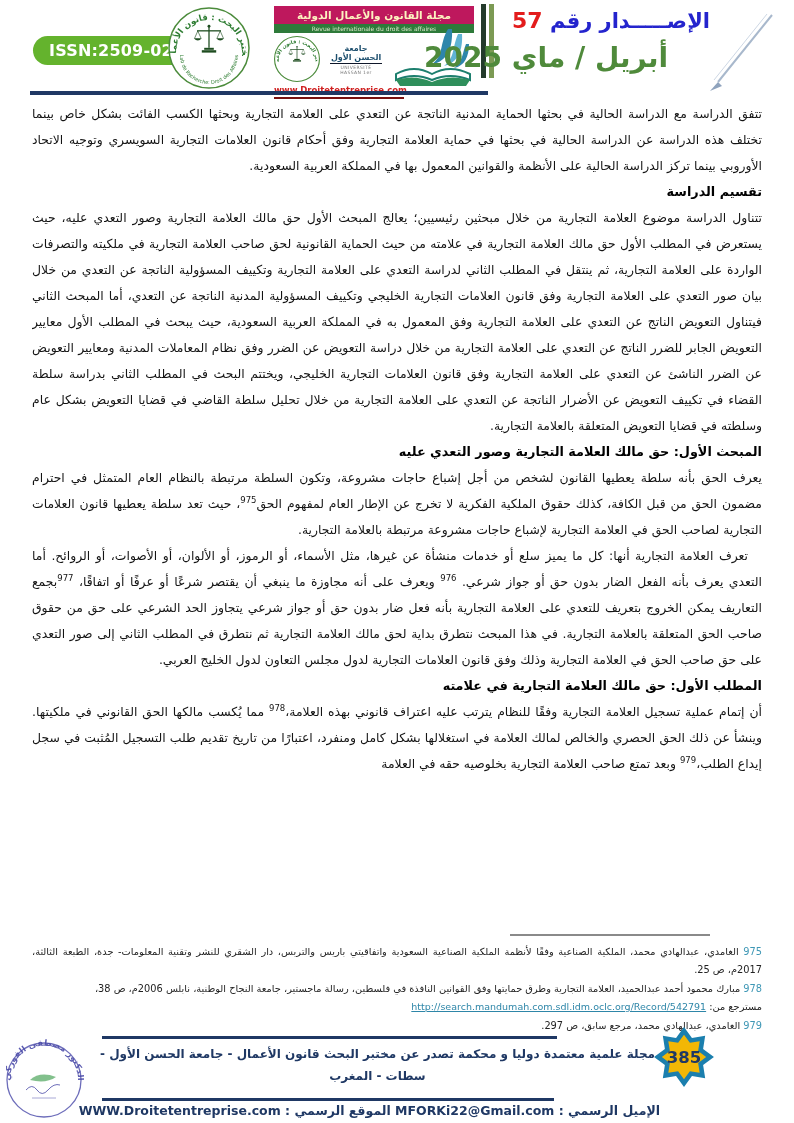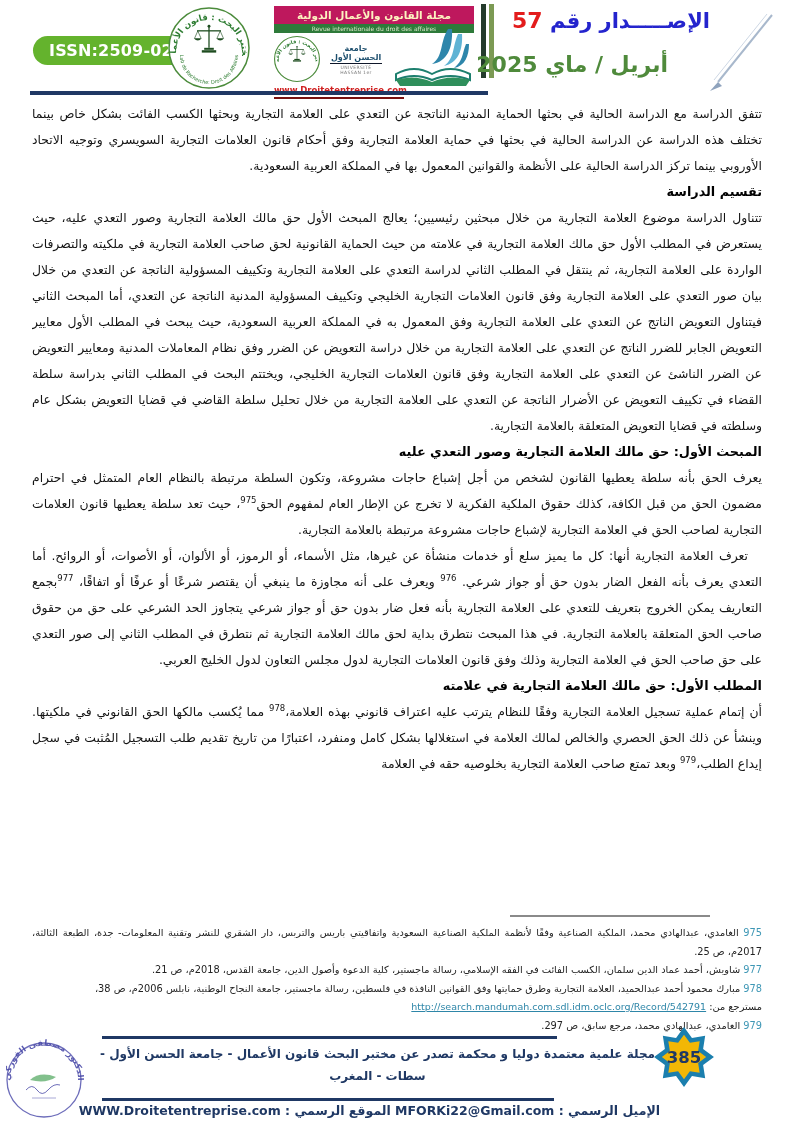--- a/index.html
+++ b/index.html
@@ -19,21 +19,21 @@
   .univ-ar{font-size:8px;font-weight:bold;color:#1d4f6e;direction:rtl;border-bottom:1px solid #0f172a;padding-bottom:1px;}
   .univ-fr{font-size:4.5px;color:#777;letter-spacing:.4px;margin-top:1px;}
   .journal-site{color:#cf1f1f;font-weight:bold;font-size:8.5px;text-align:center;
     border-bottom:2px solid #7a1010;padding-bottom:2px;width:130px;}
   .vbars{position:absolute;left:481px;top:4px;height:74px;display:flex;gap:3px;}
   .vbar1{width:5px;height:100%;background:#243b2c;}
   .vbar2{width:5px;height:100%;background:#7c9a54;}
   .issue-block{position:absolute;right:84px;top:8px;width:240px;direction:rtl;text-align:right;}
   .issue-line1{font-size:21px;font-weight:bold;color:#2424cd;white-space:nowrap;}
   .issue-line1 .num{color:#e31c1c;font-size:22px;}
-  .issue-line2{font-size:22px;font-weight:bold;color:#4f8a3b;margin-top:19px;padding-right:42px;white-space:nowrap;}
+  .issue-line2{font-size:28px;font-weight:bold;color:#4f8a3b;margin-top:8px;padding-right:42px;white-space:nowrap;}
   .pen{position:absolute;right:18px;top:12px;}
   .header-rule{position:absolute;left:30px;top:91px;width:458px;height:3.5px;background:#1f3864;}
 
   
   .main{position:absolute;top:101px;left:32px;right:32px;bottom:88px;direction:rtl;
     display:flex;flex-direction:column;overflow:hidden;}
   .para{margin:0;font-size:12.4px;line-height:26px;text-align:justify;color:#141414;}
   .para.indent{text-indent:14px;}
   .heading{margin:0;font-size:12.8px;line-height:26px;font-weight:bold;color:#000;text-align:right;}
   sup.ref{font-size:8.5px;vertical-align:super;line-height:0;}
@@ -159,24 +159,20 @@
 
     <div class="fn-area">
       <div class="fn-sep"></div>
 
       <div class="footnote">
         <span class="fn-num">975</span>
         <span>الغامدي، عبدالهادي محمد، الملكية الصناعية وفقًا لأنظمة الملكية الصناعية السعودية واتفاقيتي باريس والتربس، دار الشقري للنشر وتقنية المعلومات- جدة، الطبعة الثالثة، 2017م، ص 25.</span>
       </div>
 
 
-      <div class="footnote">
-        <span class="fn-num">977</span>
-        <span>شاويش، أحمد عماد الدين سلمان، الكسب الفائت في الفقه الإسلامي، رسالة ماجستير، كلية الدعوة وأصول الدين، جامعة القدس، 2018م، ص 21.</span>
-      </div>
 
       <div class="footnote">
         <span class="fn-num">978</span>
         <span>مبارك محمود أحمد عبدالحميد، العلامة التجارية وطرق حمايتها وفق القوانين النافذة في فلسطين، رسالة ماجستير، جامعة النجاح الوطنية، نابلس 2006م، ص 38،</span>
         <div class="fn-line2">
           <span>مسترجع من:</span>
           <a class="fn-link" href="#">http://search.mandumah.com.sdl.idm.oclc.org/Record/542791</a>
         </div>
       </div>
 

